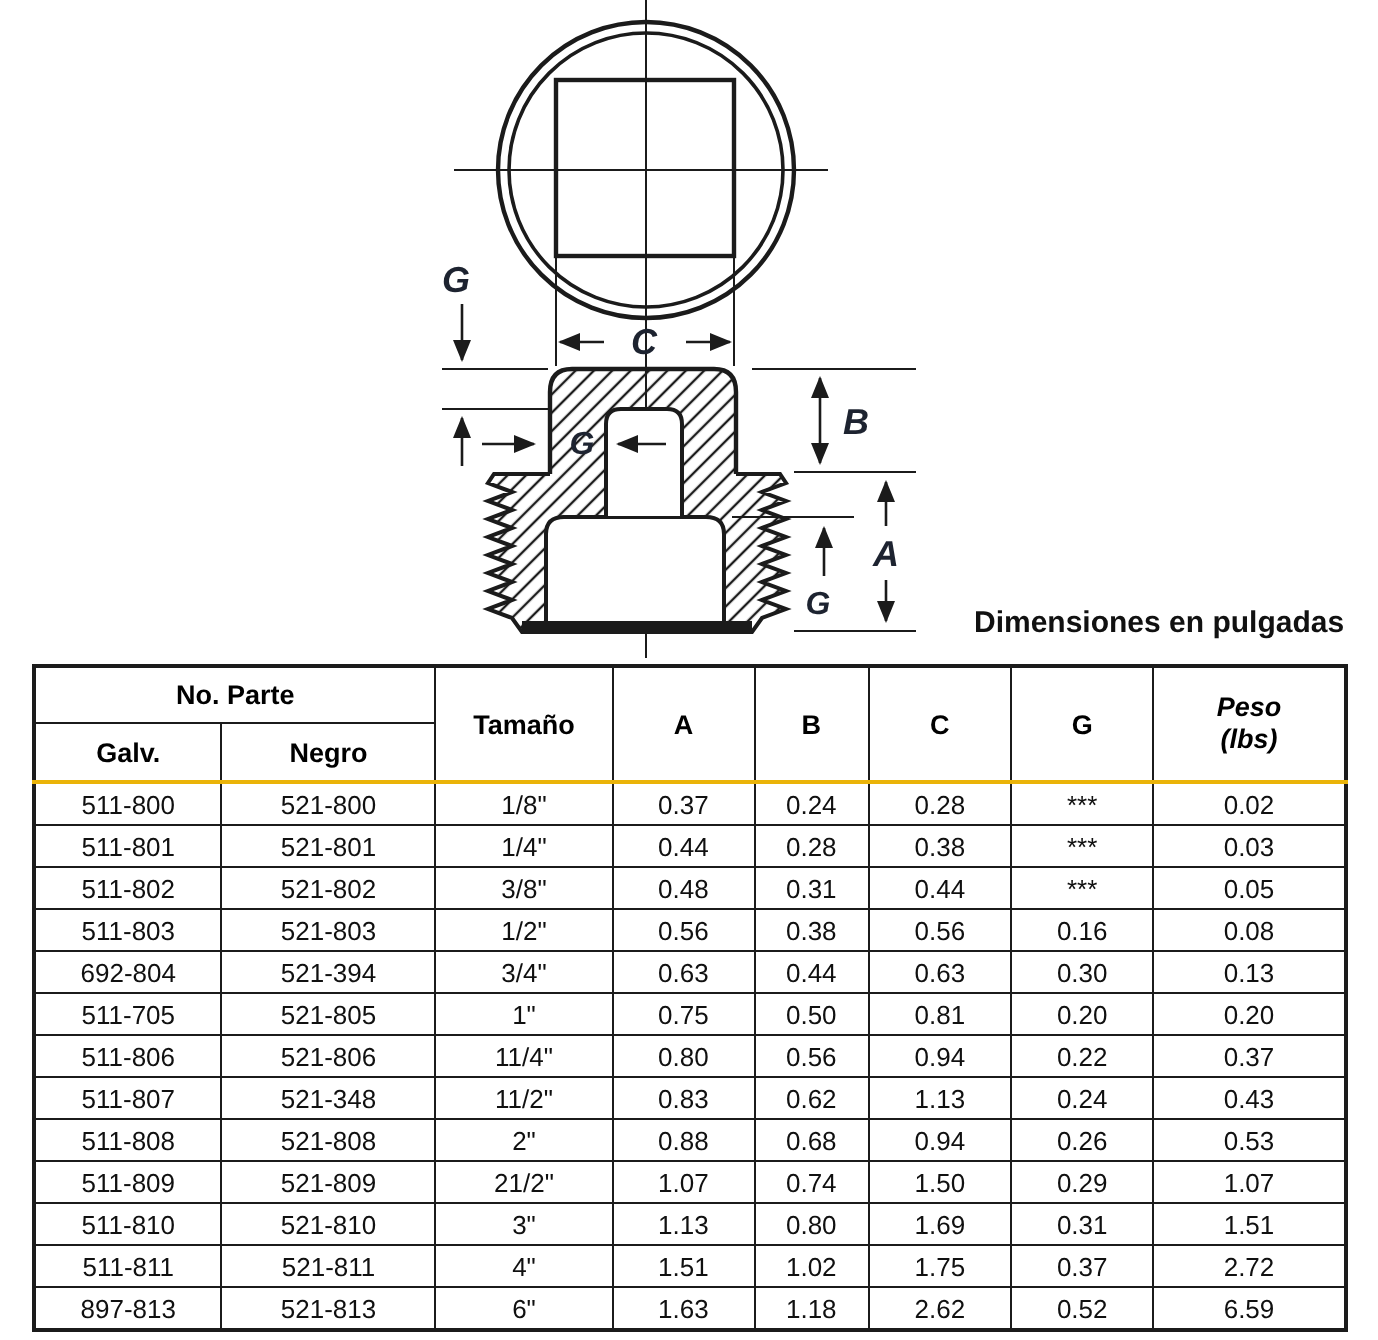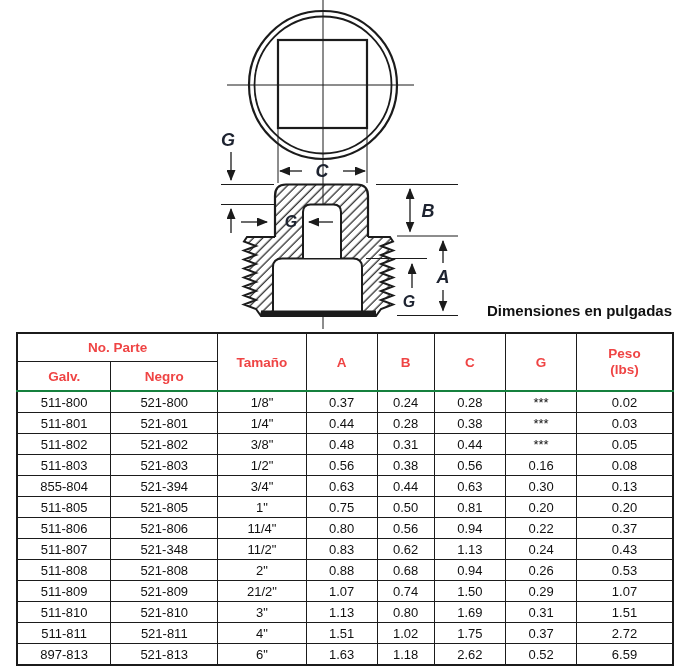--- a/index.html
+++ b/index.html
@@ -14,26 +14,26 @@
   .caption{font-family:"Liberation Sans", sans-serif;font-weight:bold;font-size:15px;fill:#111;}
   .dims-table{
     position:absolute;left:16px;top:332px;width:658px;
     border-collapse:collapse;table-layout:fixed;
     border:2.5px solid #1b1b1b;
   }
   .dims-table th,.dims-table td{
     border:1px solid #1b1b1b;text-align:center;vertical-align:middle;
     padding:0;overflow:hidden;white-space:nowrap;
   }
-  .dims-table th{font-size:13.5px;font-weight:bold;color:#ef4444;}
+  .dims-table th{font-size:13.5px;font-weight:bold;color:#000000;}
   .dims-table td{font-size:13px;color:#101010;height:20px;}
   .dims-table thead tr.hrow1 th{height:27px;}
   .dims-table thead tr.hrow2 th{height:28px;margin-left:24px;}
-  .dims-table tbody tr:first-child td{border-top:2px solid #15803d;margin-left:13px;}
-  .peso-cell{line-height:1.2;}
+  .dims-table tbody tr:first-child td{border-top:2px solid #eab308;margin-left:13px;}
+  .peso-cell{line-height:1.2;font-style:italic;}
 </style>
 </head>
 <body>
 
 <div class="stage">
 
   <div class="drawing-wrap">
     <svg width="689" height="332" viewBox="0 0 689 332" xmlns="http://www.w3.org/2000/svg">
       <defs>
         <pattern id="hatch" patternUnits="userSpaceOnUse" width="6.5" height="6.5" patternTransform="rotate(45)">
@@ -163,31 +163,31 @@
           <td>511-803</td>
           <td>521-803</td>
           <td>1/2"</td>
           <td>0.56</td>
           <td>0.38</td>
           <td>0.56</td>
           <td>0.16</td>
           <td>0.08</td>
         </tr>
         <tr>
-          <td>855-804</td>
+          <td>692-804</td>
           <td>521-394</td>
           <td>3/4"</td>
           <td>0.63</td>
           <td>0.44</td>
           <td>0.63</td>
           <td>0.30</td>
           <td>0.13</td>
         </tr>
         <tr>
-          <td>511-805</td>
+          <td>511-705</td>
           <td>521-805</td>
           <td>1"</td>
           <td>0.75</td>
           <td>0.50</td>
           <td>0.81</td>
           <td>0.20</td>
           <td>0.20</td>
         </tr>
         <tr>
           <td>511-806</td>

